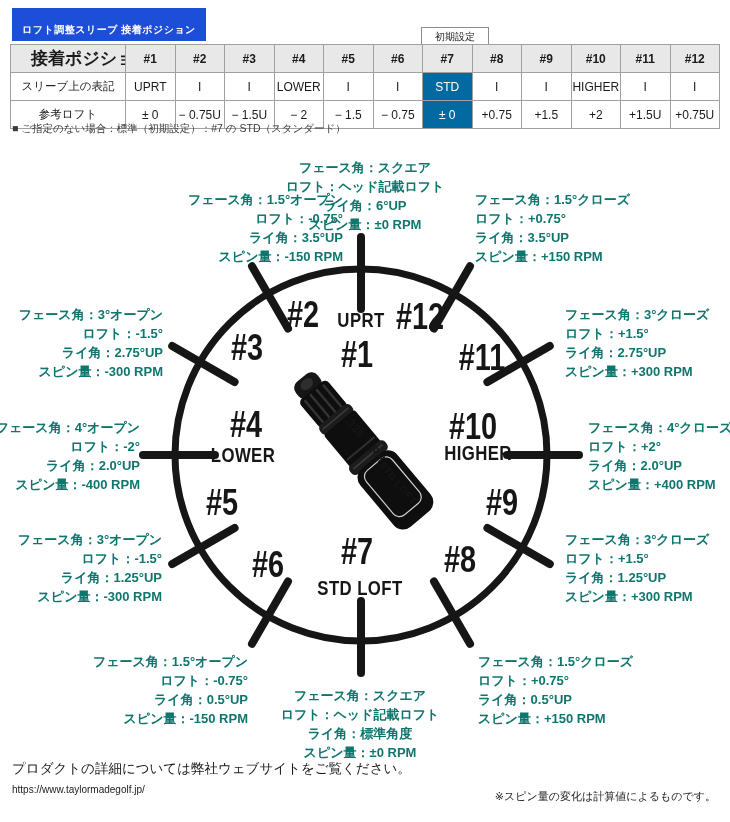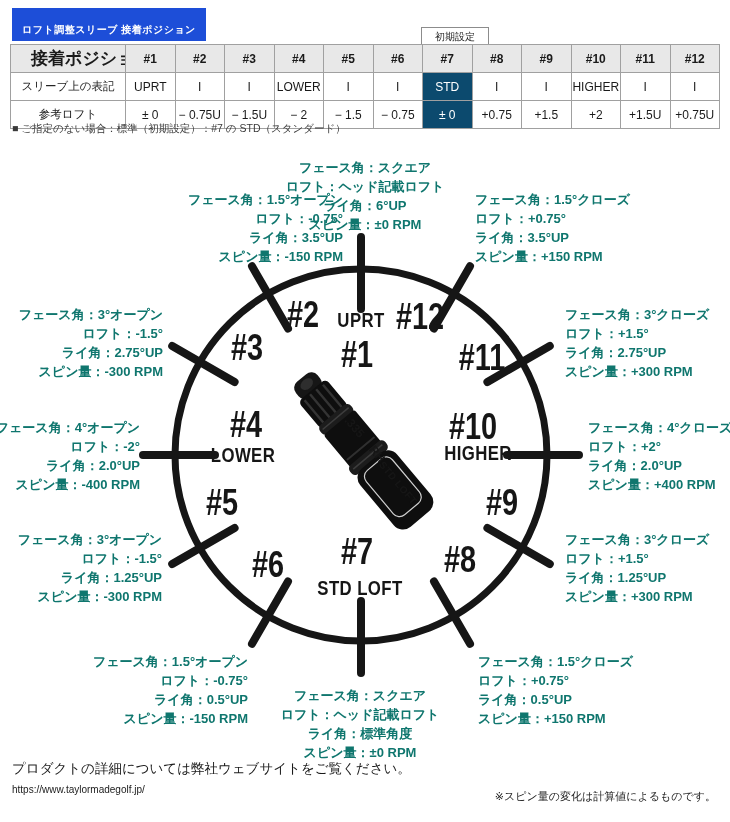--- a/index.html
+++ b/index.html
@@ -8,21 +8,21 @@
   .badge{position:absolute;left:12px;top:8px;background:#1d4ed8;color:#fff;
          font-size:10px;font-weight:bold;padding:15px 10px 4px;letter-spacing:.5px;}
   .init-label{position:absolute;left:421px;top:27px;width:68px;height:18px;border:1px solid #8c8c8c;
          background:#fff;font-size:10px;text-align:center;line-height:17px;box-sizing:border-box;}
   table.pos{position:absolute;left:10px;top:44px;border-collapse:collapse;table-layout:fixed;width:710px;}
   .pos th,.pos td{border:1px solid #a0a0a0;text-align:center;height:27px;padding:0;font-size:12px;
          overflow:hidden;white-space:nowrap;}
   .pos .hdr{background:#e8e8e8;font-weight:bold;}
   .pos .rowhead{font-weight:normal;font-size:11.5px;background:#fff;}
   .pos .rowhead.hdr{background:#e8e8e8;font-weight:bold;font-size:17px;padding-left:20px;}
-  .pos .dark{background:#0c4a6e;color:#fff;}
+  .pos .dark{background:#0369a1;color:#fff;}
   .note{position:absolute;left:12px;top:122px;font-size:10.5px;color:#3a3a3a;}
   .ann{position:absolute;font-size:13px;line-height:19px;font-weight:600;white-space:nowrap;color:#0f766e;}
   .ann.r{text-align:right;} .ann.c{text-align:center;}
   .diagram-svg{position:absolute;left:0;top:148px;}
   .diagram-svg text{font-family:"Liberation Sans","DejaVu Sans",sans-serif;font-weight:bold;fill:#161616;}
   .plabel{font-size:37px;} .dlabel{font-size:21px;letter-spacing:.5px;}
   .footer1{position:absolute;left:12px;top:760px;font-size:13.5px;}
   .footer-url{position:absolute;left:12px;top:784px;font-size:10px;color:#1a1a1a;text-decoration:none;}
   .footer-note{position:absolute;right:14px;top:789px;font-size:11px;color:#222;}
 </style>

